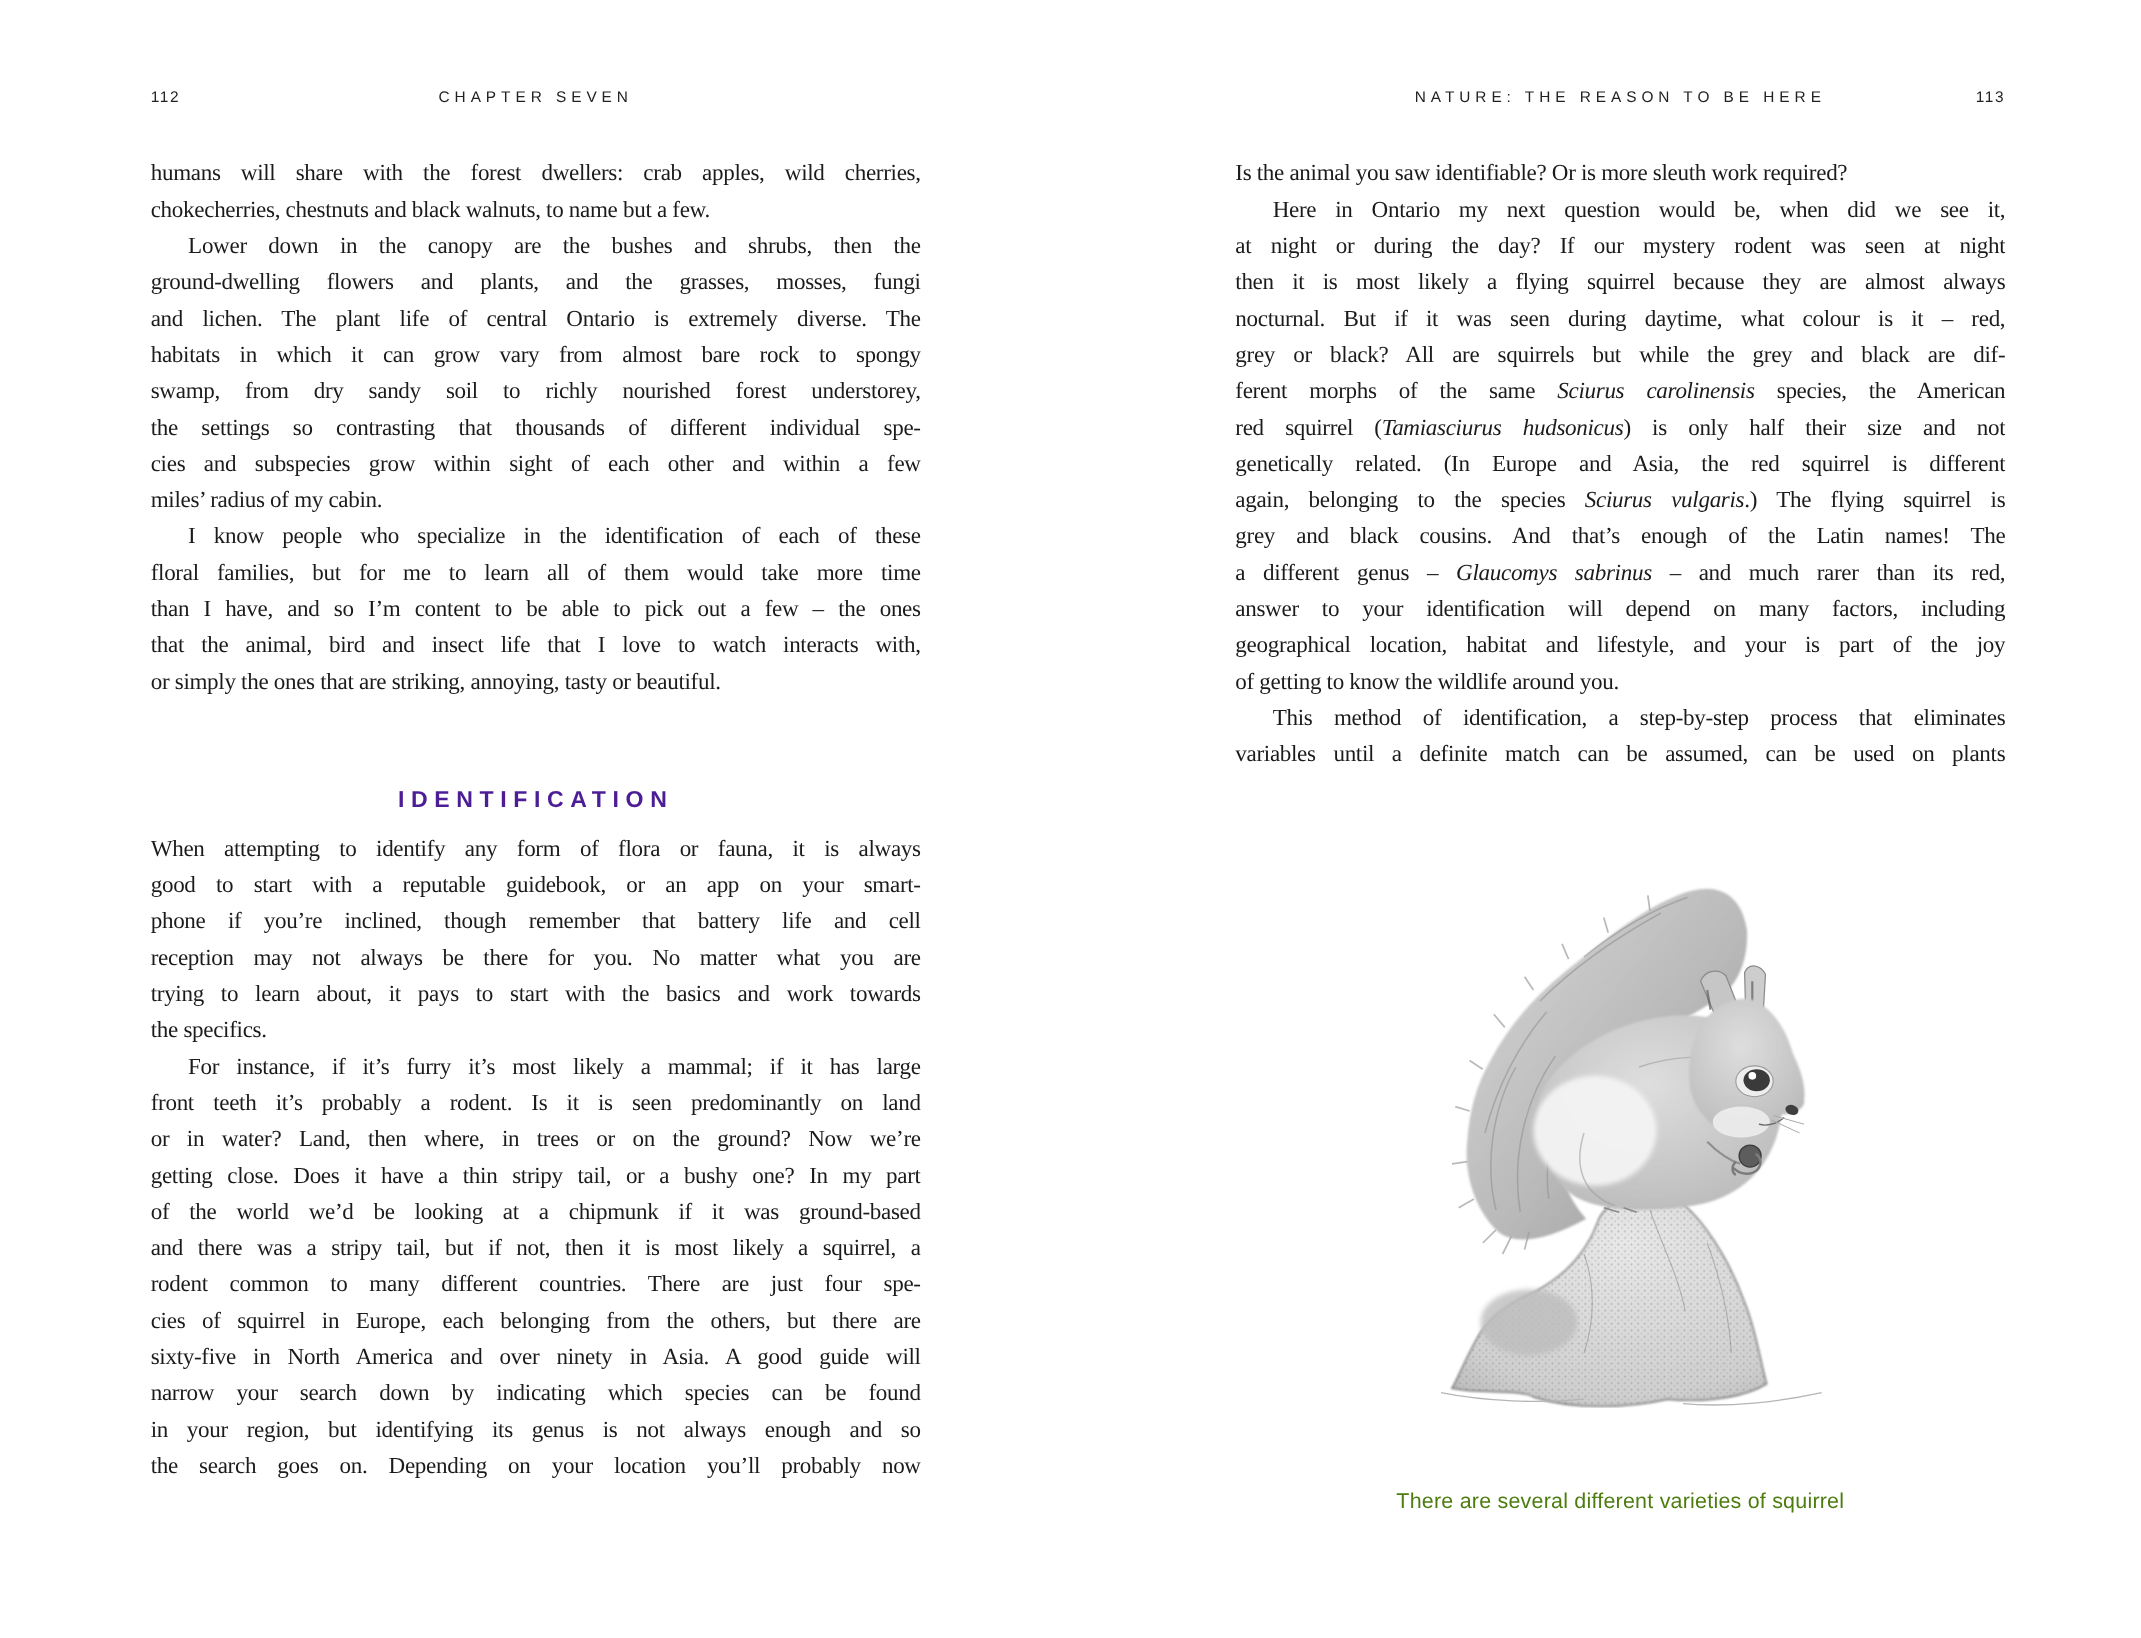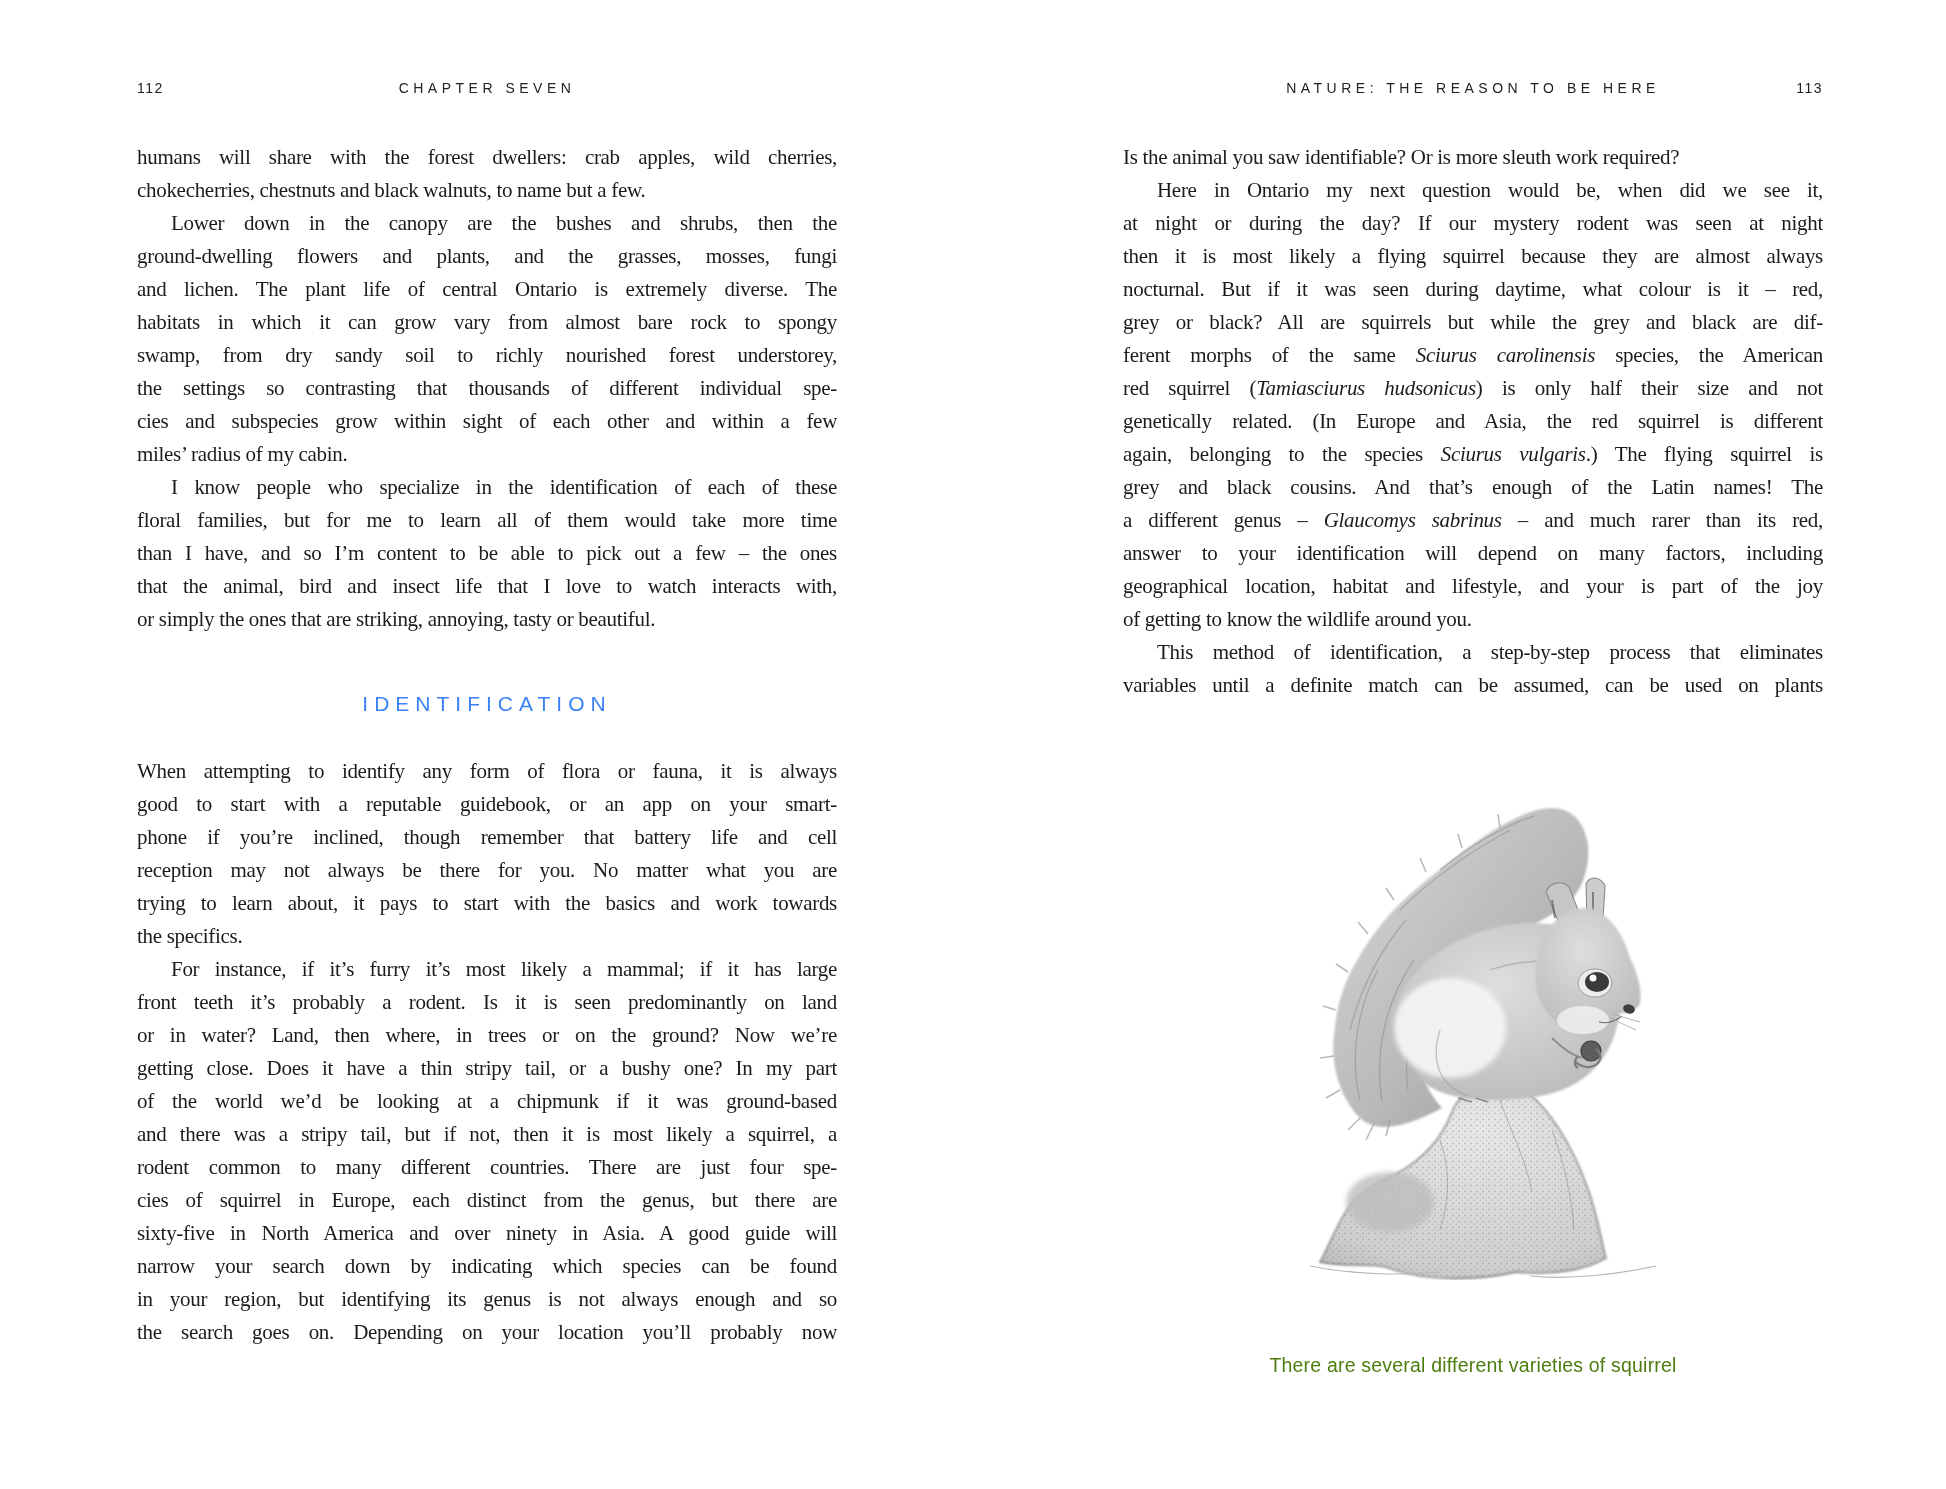--- a/index.html
+++ b/index.html
@@ -23,23 +23,23 @@
   #left-block1{top:141px;}
   #left-block2{top:755px;}
   #right-block1{top:141px;}
 
   .line{height:33px;line-height:33px;text-align:justify;text-align-last:justify;
         text-justify:inter-word;white-space:normal;overflow:hidden;}
   .line.end{text-align-last:left;}
   .line.indent{text-indent:34px;}
   .it{font-style:italic;}
 
-  .section-heading{position:absolute;top:692px;left:0;width:700px;text-align:center;
-        font-family:"Liberation Sans", sans-serif;font-size:21px;font-weight:400;
-        letter-spacing:6px;color:#3b82f6;white-space:nowrap;}
+  .section-heading{position:absolute;top:716px;left:0;width:700px;text-align:center;
+        font-family:"Liberation Sans", sans-serif;font-size:21px;font-weight:700;
+        letter-spacing:6px;color:#4c1d95;white-space:nowrap;}
 
   .figure{position:absolute;top:800px;left:167px;width:420px;height:480px;}
   .caption{position:absolute;top:1354px;left:0;width:700px;text-align:center;
         font-family:"Liberation Sans", sans-serif;font-size:19.5px;font-weight:500;
         letter-spacing:0.2px;color:#4d7c0f;}
 </style>
 </head>
 <body>
 
 <div class="page" id="page-left">
@@ -75,21 +75,21 @@
       <div class="line"><span>reception may not always be there for you. No matter what you are</span></div>
       <div class="line"><span>trying to learn about, it pays to start with the basics and work towards</span></div>
       <div class="line end"><span>the specifics.</span></div>
       <div class="line indent"><span>For instance, if it’s furry it’s most likely a mammal; if it has large</span></div>
       <div class="line"><span>front teeth it’s probably a rodent. Is it is seen predominantly on land</span></div>
       <div class="line"><span>or in water? Land, then where, in trees or on the ground? Now we’re</span></div>
       <div class="line"><span>getting close. Does it have a thin stripy tail, or a bushy one? In my part</span></div>
       <div class="line"><span>of the world we’d be looking at a chipmunk if it was ground-based</span></div>
       <div class="line"><span>and there was a stripy tail, but if not, then it is most likely a squirrel, a</span></div>
       <div class="line"><span>rodent common to many different countries. There are just four spe-</span></div>
-      <div class="line"><span>cies of squirrel in Europe, each distinct from the genus, but there are</span></div>
+      <div class="line"><span>cies of squirrel in Europe, each belonging from the others, but there are</span></div>
       <div class="line"><span>sixty-five in North America and over ninety in Asia. A good guide will</span></div>
       <div class="line"><span>narrow your search down by indicating which species can be found</span></div>
       <div class="line"><span>in your region, but identifying its genus is not always enough and so</span></div>
       <div class="line"><span>the search goes on. Depending on your location you’ll probably now</span></div>
     </div>
 </div>
 
 <div class="page" id="page-right">
   <div class="head-row">
     <span class="running-head">NATURE: THE REASON TO BE HERE</span>

